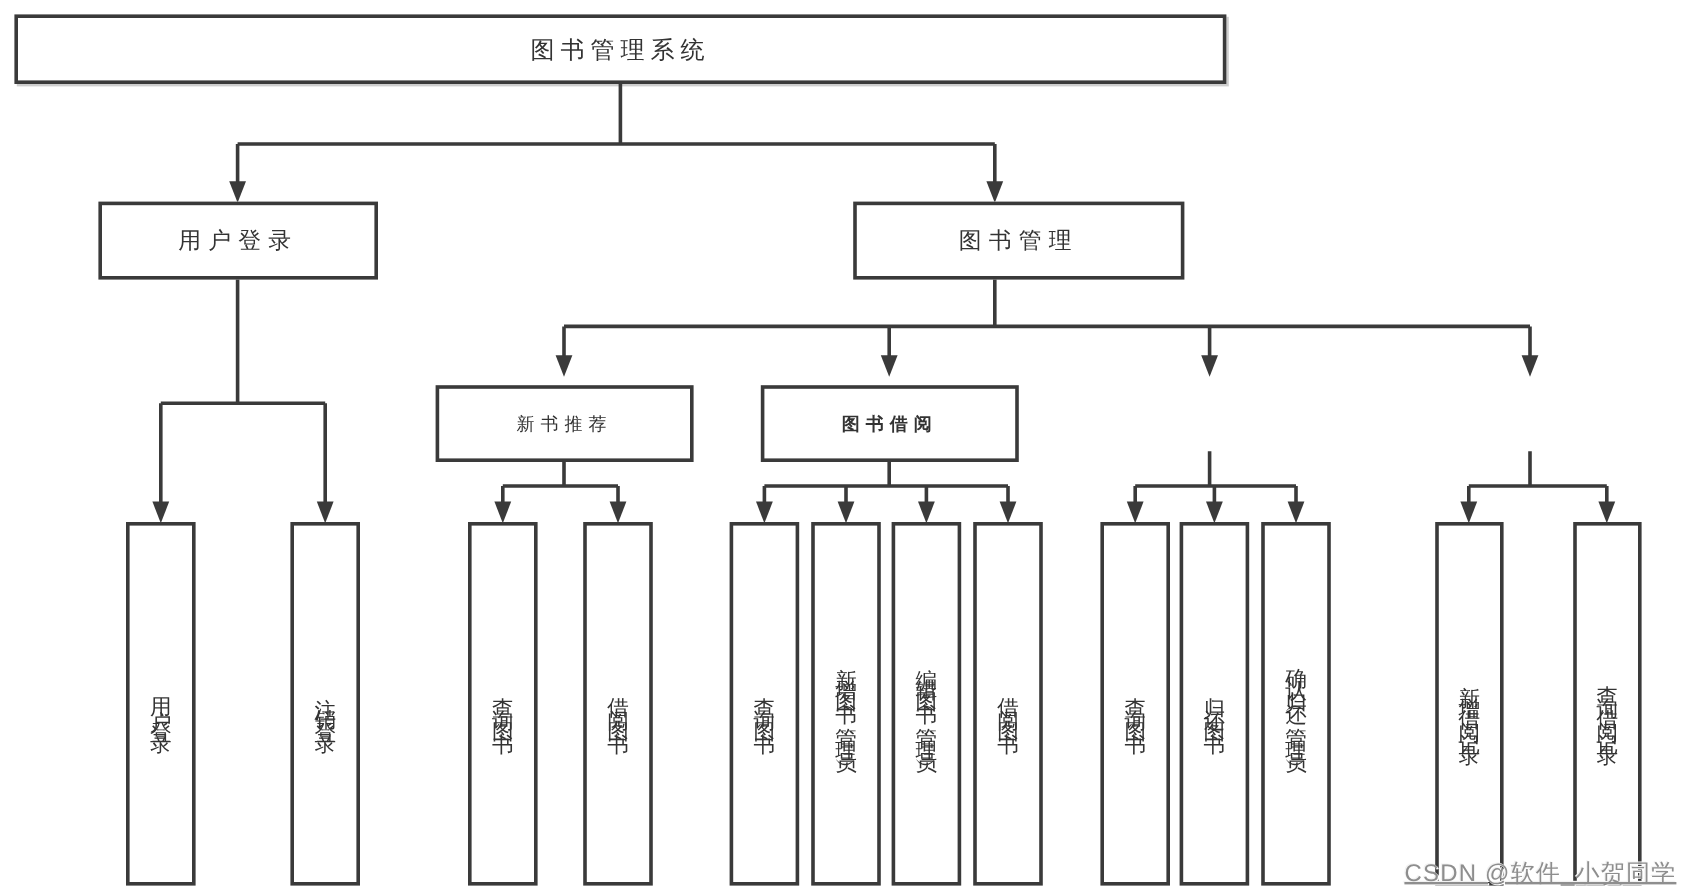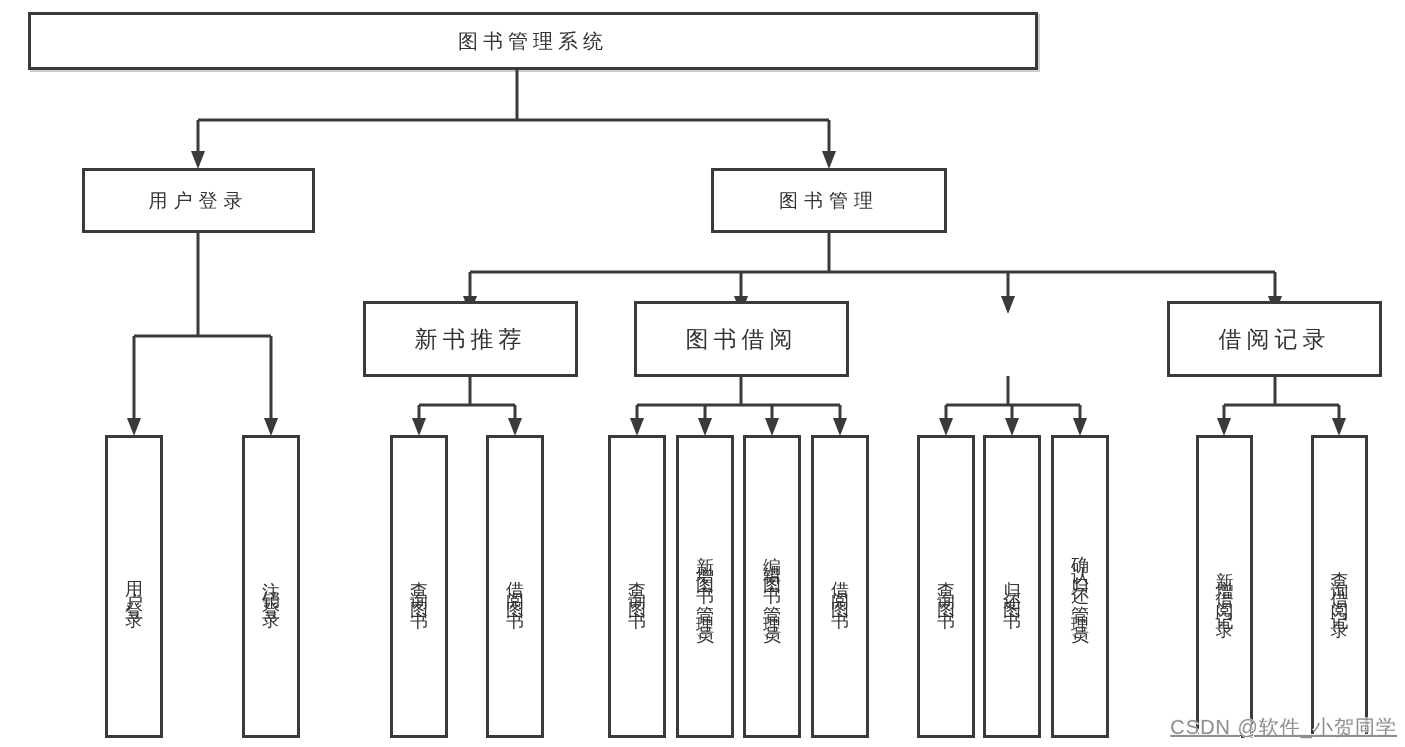--- a/index.html
+++ b/index.html
@@ -37,26 +37,26 @@
     border: 3px solid var(--line);
     background: #fff;
     color: var(--text);
     display: flex;
     align-items: center;
     justify-content: center;
     text-align: center;
   }
 
   .root {
-    left: 28px; top: 12px; width: 1010px; height: 58px;
+    left: 12px; top: 12px; width: 1010px; height: 58px;
     font-size: 20px; letter-spacing: 5px;
     box-shadow: 2px 2px 0 rgba(60,60,60,0.25);
   }
   .lvl2 { top: 168px; height: 65px; font-size: 19px; letter-spacing: 6px; }
-  .lvl3 { top: 301px; height: 76px; font-size: 23px; letter-spacing: 5px; }
+  .lvl3 { top: 321px; height: 64px; font-size: 15px; letter-spacing: 5px; }
 
   .leaf {
     top: 435px; height: 303px; width: 58px;
     font-size: 18px;
   }
   .leaf span {
     writing-mode: vertical-rl;
     text-orientation: mixed;
     letter-spacing: 10px;
     line-height: 1;
@@ -111,25 +111,24 @@
     <polygon points="1073,418 1087,418 1080,436"></polygon>
 
     <path d="M1275 376 V405 M1224 405 H1339 M1224 405 V419 M1339 405 V419"></path>
     <polygon points="1217,418 1231,418 1224,436"></polygon>
     <polygon points="1332,418 1346,418 1339,436"></polygon>
   </svg>
 
   <div class="box root">图书管理系统</div>
 
   <div class="box lvl2" style="left:82px; width:233px;">用户登录</div>
-  <div class="box lvl2" style="left:711px; width:236px;">图书管理</div>
+  <div class="box lvl2" style="left:711px; width:276px;">图书管理</div>
 
   <div class="box lvl3" style="left:363px; width:215px;">新书推荐</div>
-  <div class="box lvl3" style="left:634px; width:215px;">图书借阅</div>
-  <div class="box lvl3" style="left:1167px; width:215px;">借阅记录</div>
+  <div class="box lvl3" style="left:634px; width:215px;font-weight:bold;">图书借阅</div>
 
   <div class="box leaf" style="left:105px;">
     <span>用户登录</span>
   </div>
   <div class="box leaf" style="left:242px;">
     <span>注销登录</span>
   </div>
 
   <div class="box leaf" style="left:390px;">
     <span>查询图书</span>

